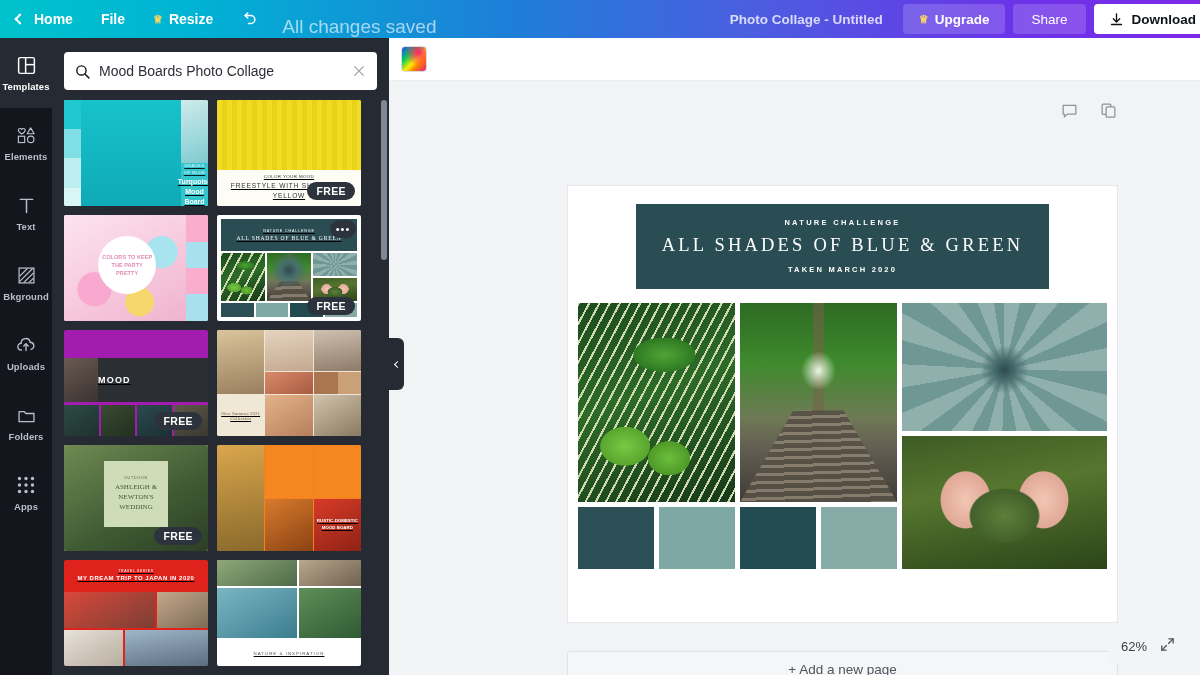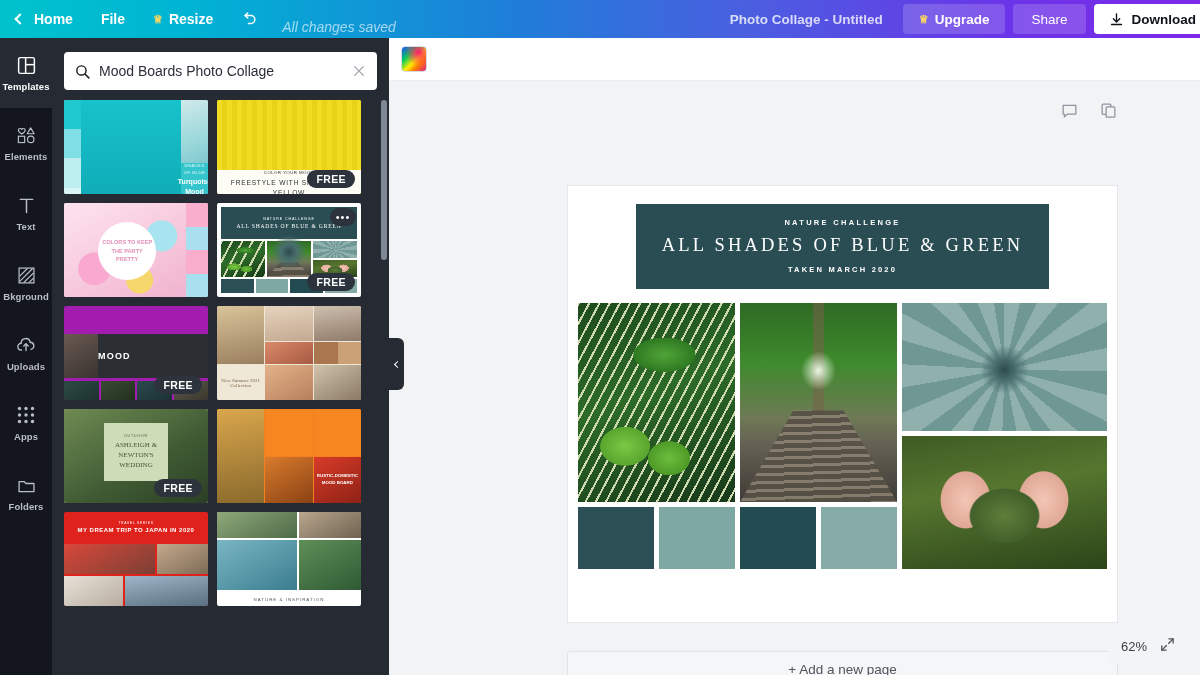--- a/index.html
+++ b/index.html
@@ -32,21 +32,21 @@
     border-left: 2px solid #fff; border-bottom: 2px solid #fff;
     transform: rotate(45deg); margin-right: 4px;
   }
   .crown { font-size: 11px; line-height: 1; color: #ffd95e; }
   .undo-btn {
     padding: 0 12px; height: 100%;
     display: flex; align-items: center; cursor: pointer;
   }
   .saved-text {
     color: rgba(255,255,255,0.62);
-    font-size: 14px; font-style: italic;
+    font-size: 19px; 
     padding-left: 12px; white-space: nowrap; margin-top: 16px;
   }
   .tb-right {
     margin-left: auto; display: flex; align-items: center;
     height: 100%; padding-right: 12px;
   }
   .doc-title {
     color: rgba(255,255,255,0.78);
     font-size: 13.5px; font-weight: bold;
     padding: 0 20px; white-space: nowrap;
@@ -117,23 +117,24 @@
     position: absolute; top: 62px; left: 0;
     width: 337px; height: 575px;
     overflow: hidden; padding: 0 12px;
   }
   .thumb-grid {
     display: grid;
     grid-template-columns: 144px 144px;
     gap: 9px;
   }
   .thumb {
-    position: relative; width: 144px; height: 94px;
+    position: relative; width: 144px; height: 106px;
     border-radius: 2px; overflow: hidden; cursor: pointer;
     background: #fff;
+    text-decoration: underline;
   }
   .free-badge {
     position: absolute; right: 6px; bottom: 6px;
     background: #2d333d; color: #fff;
     font-size: 10.5px; font-weight: bold;
     padding: 3px 9px; border-radius: 11px;
     letter-spacing: .4px;
   }
   .dots-badge {
     position: absolute; right: 5px; top: 5px;
@@ -401,46 +402,46 @@
 
     <div class="rail-item">
       <span class="rail-ico">
         <svg width="22" height="22" viewBox="0 0 24 24" fill="none">
           <path d="M7 17.5a3.7 3.7 0 0 1-.3-7.4A5 5 0 0 1 16.6 9a3.9 3.9 0 0 1 .9 7.7" stroke="currentColor" stroke-width="1.5" stroke-linecap="round"></path>
           <path d="M12 18v-7" stroke="currentColor" stroke-width="1.5" stroke-linecap="round"></path>
           <path d="M9.6 13.2 12 10.7l2.4 2.5" stroke="currentColor" stroke-width="1.5" stroke-linecap="round" stroke-linejoin="round"></path>
         </svg>
       </span>
       <span class="rail-label">Uploads</span>
+    </div>
+
+    <div class="rail-item">
+      <span class="rail-ico">
+        <svg width="21" height="21" viewBox="0 0 24 24" fill="none">
+          <path d="M3.5 7.5h6l1.8 2.2h9.2v9.3h-17z" stroke="currentColor" stroke-width="1.5" stroke-linejoin="round"></path>
+        </svg>
+      </span>
+      <span class="rail-label">Folders</span>
     </div>
 
     <div class="rail-item">
       <span class="rail-ico">
         <svg width="20" height="20" viewBox="0 0 20 20" fill="currentColor">
           <circle cx="3.5" cy="3.5" r="1.7"></circle>
             <circle cx="10" cy="3.5" r="1.7"></circle>
             <circle cx="16.5" cy="3.5" r="1.7"></circle>
           <circle cx="3.5" cy="10" r="1.7"></circle>
             <circle cx="10" cy="10" r="1.7"></circle>
             <circle cx="16.5" cy="10" r="1.7"></circle>
           <circle cx="3.5" cy="16.5" r="1.7"></circle>
             <circle cx="10" cy="16.5" r="1.7"></circle>
             <circle cx="16.5" cy="16.5" r="1.7"></circle>
         </svg>
       </span>
       <span class="rail-label">Apps</span>
-    </div>
-
-    <div class="rail-item">
-      <span class="rail-ico">
-        <svg width="21" height="21" viewBox="0 0 24 24" fill="none">
-          <path d="M3.5 7.5h6l1.8 2.2h9.2v9.3h-17z" stroke="currentColor" stroke-width="1.5" stroke-linejoin="round"></path>
-        </svg>
-      </span>
-      <span class="rail-label">Folders</span>
     </div>
   </div>
 
   <div class="panel">
     <div class="search-wrap">
       <div class="search-box">
         <span class="ico-btn">
           <svg width="17" height="17" viewBox="0 0 24 24" fill="none">
             <circle cx="10.5" cy="10.5" r="6.5" stroke="#15181d" stroke-width="2"></circle>
             <path d="M15.4 15.4 21 21" stroke="#15181d" stroke-width="2" stroke-linecap="round"></path>

